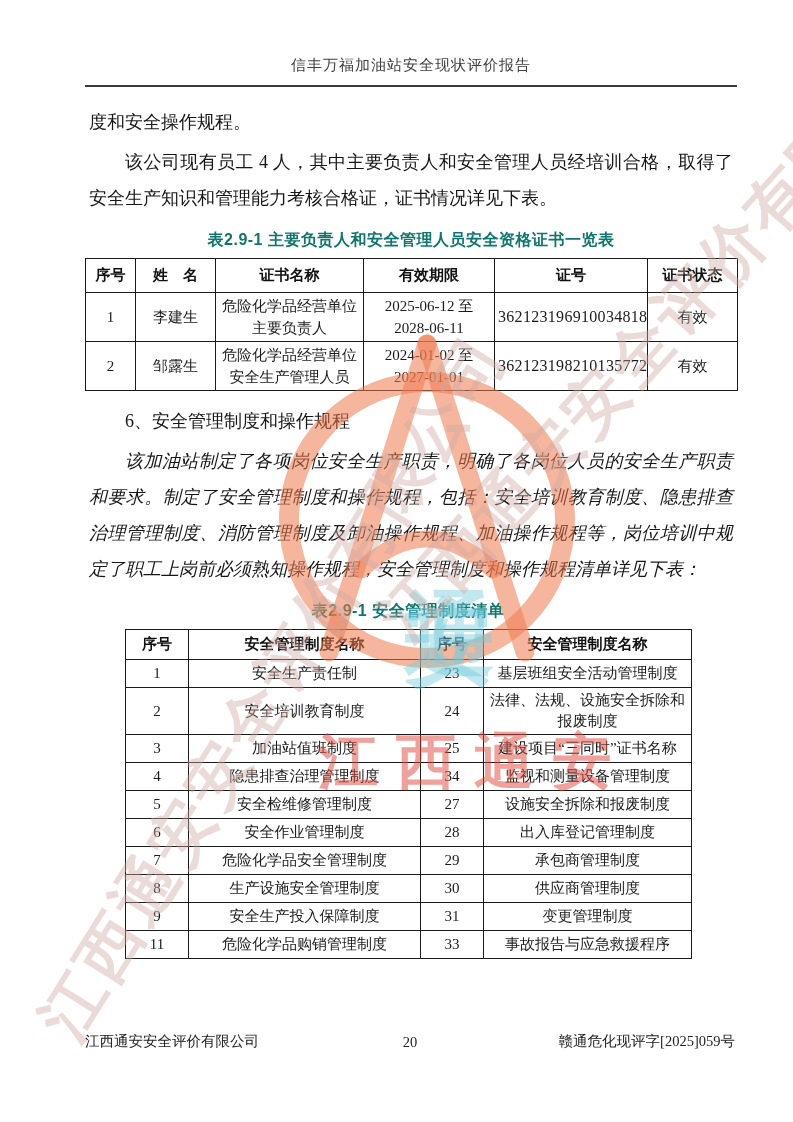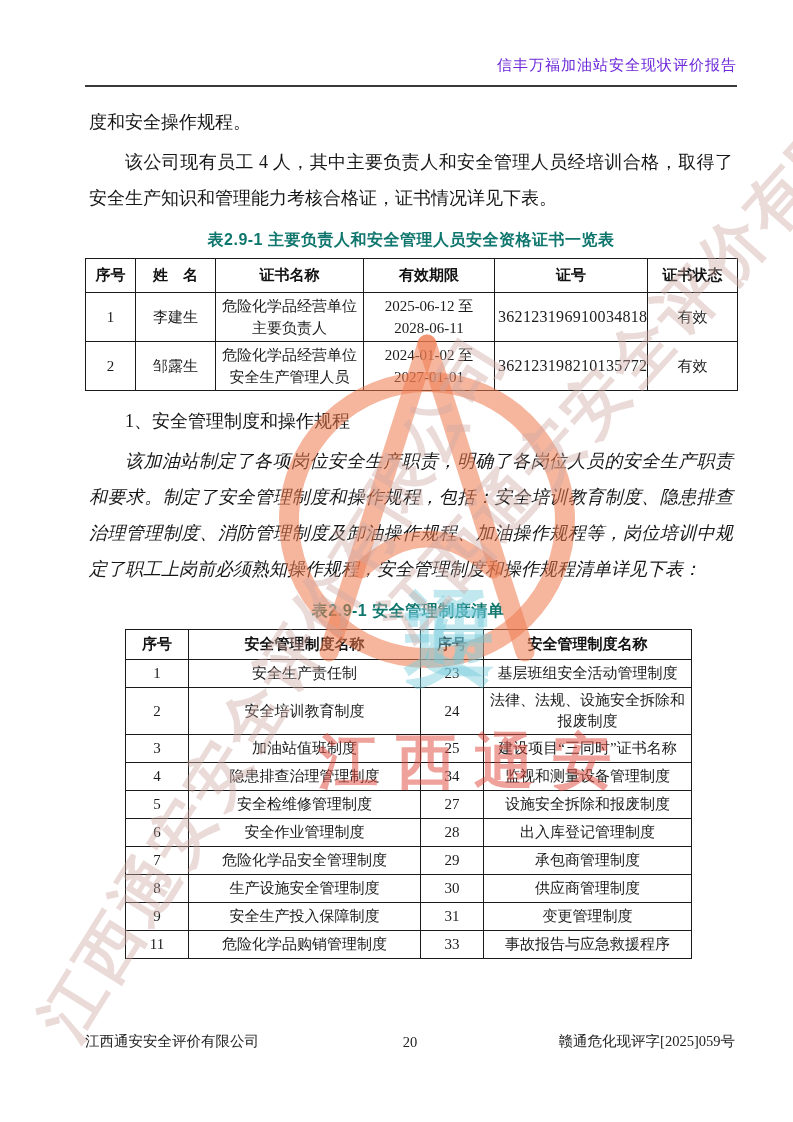--- a/index.html
+++ b/index.html
@@ -4,21 +4,21 @@
 <style>
   html,body{margin:0;padding:0;background:#ffffff;}
   .page{
     position:relative;width:793px;height:1122px;background:#ffffff;
     overflow:hidden;color:#1c1c1c;
     font-family:"Liberation Serif","DejaVu Serif",serif;
   }
   
   .doc-header{position:absolute;top:0;left:85px;right:56px;}
   .doc-header-title{
-    padding-top:56px;text-align:right;font-size:15px;color:#6d28d9;
+    padding-top:56px;text-align:center;font-size:15px;color:#404040;
     letter-spacing:1px;
   }
   .doc-header-rule{border-bottom:2px solid #3a3a3a;margin-top:10px;}
   
   .content{position:absolute;top:100px;left:85px;width:652px;}
   .body-text{
     margin:4px;font-size:18px;line-height:36px;text-align:justify;
     text-indent:2em;color:#161616;
   }
   .body-text.no-indent{text-indent:0;}
@@ -136,21 +136,21 @@
           <td class="pre">危险化学品经营单位
 安全生产管理人员</td>
           <td class="pre">2024-01-02 至
 2027-01-01</td>
           <td class="num">362123198210135772</td>
           <td>有效</td>
         </tr>
       </tbody>
     </table>
 
-    <p class="body-text section-heading">1、安全管理制度和操作规程</p>
+    <p class="body-text section-heading">6、安全管理制度和操作规程</p>
 
     <p class="body-text para-after">该加油站制定了各项岗位安全生产职责，明确了各岗位人员的安全生产职责和要求。制定了安全管理制度和操作规程，包括：安全培训教育制度、隐患排查治理管理制度、消防管理制度及卸油操作规程、加油操作规程等，岗位培训中规定了职工上岗前必须熟知操作规程，安全管理制度和操作规程清单详见下表：</p>
 
     <div class="table-title t2">表2.9-1  安全管理制度清单</div>
 
     <table class="list-table">
       <colgroup>
         <col style="width:63px">
           <col style="width:232px">
         <col style="width:63px">

